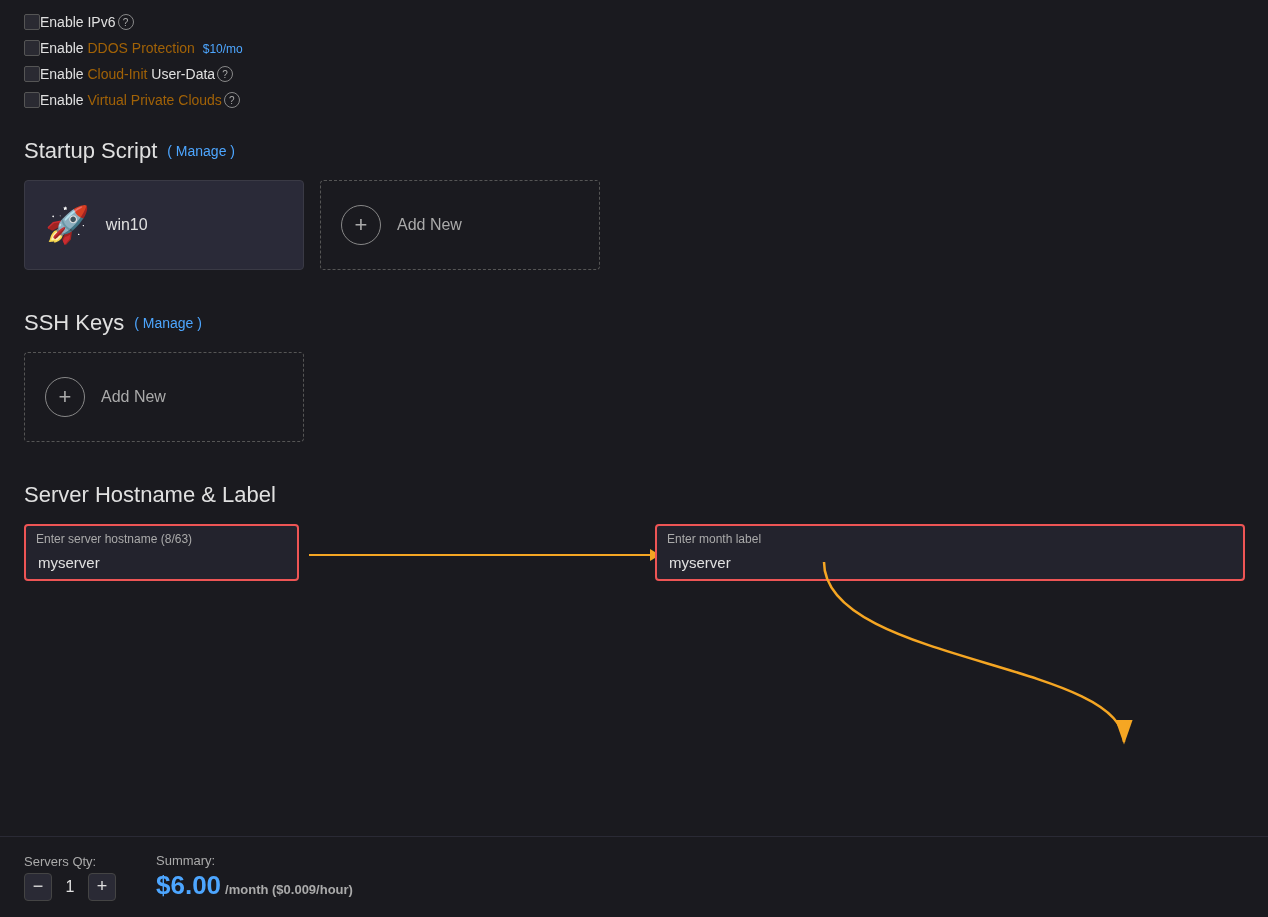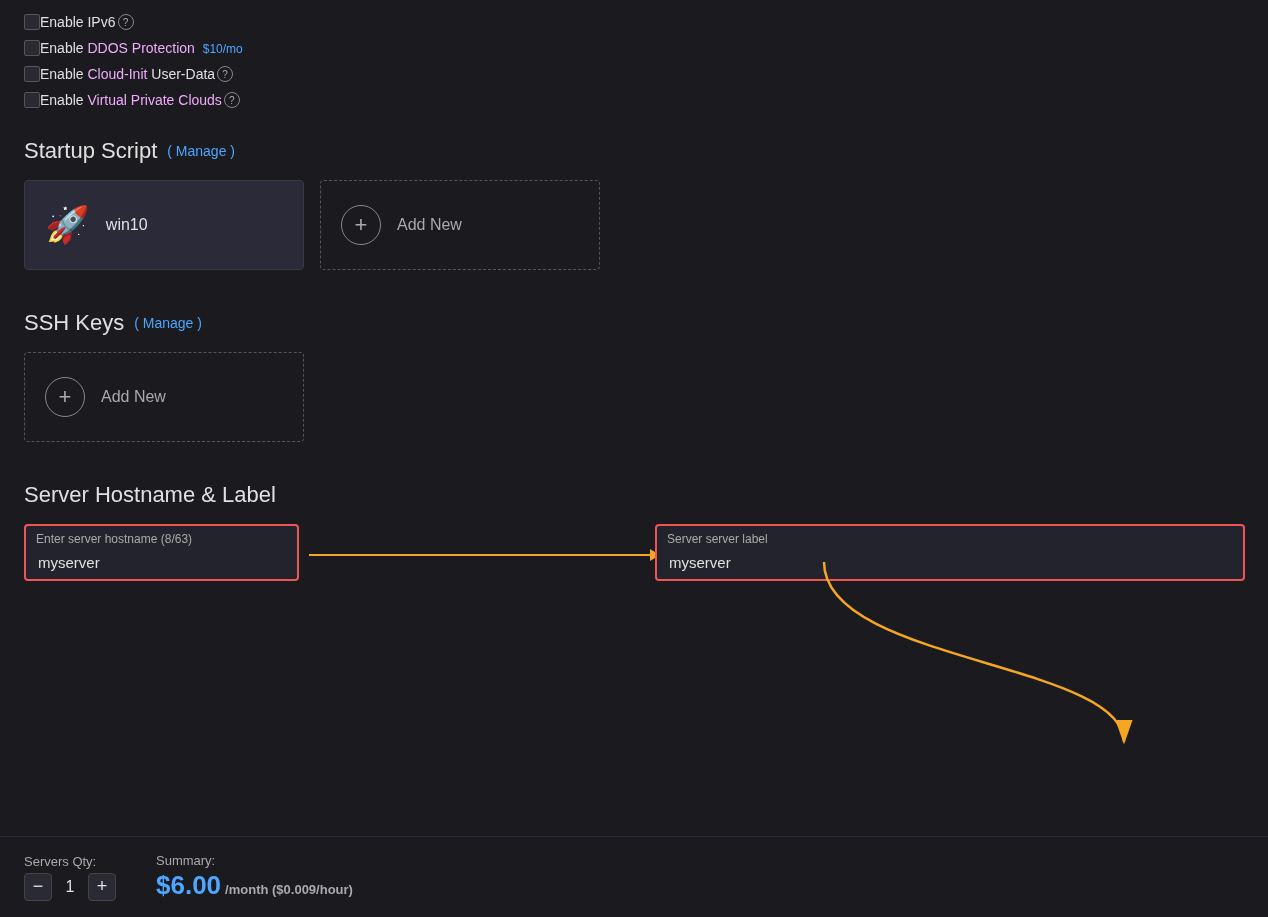--- a/index.html
+++ b/index.html
@@ -34,21 +34,21 @@
       border-radius: 2px;
       cursor: pointer;
     }
 
     .checkbox-label {
       color: #e0e0e0;
       font-size: 14px;
     }
 
     .link-blue {
-      color: #f0abfc;
+      color: #a16207;
       cursor: pointer;
     }
 
     .badge-price {
       color: #4da6ff;
       font-size: 12px;
       margin-left: 4px;
     }
 
     .help-icon {
@@ -370,21 +370,21 @@
         <input type="text" class="input-field" value="myserver" style="width: 275px;">
       </div>
 
       <div style="position: absolute; top: 30px; left: 285px; display: flex; align-items: center;">
         <div style="width: 345px; height: 2px; background: #f5a623; position: relative;">
           <div style="position: absolute; right: -6px; top: -5px; width: 0; height: 0; border-top: 6px solid transparent; border-bottom: 6px solid transparent; border-left: 10px solid #f5a623;"></div>
         </div>
       </div>
 
       <div class="input-box-wrap" style="position: relative; margin-left: 340px;">
-        <span class="float-label">Server server label</span>
+        <span class="float-label">Enter month label</span>
         <input type="text" class="input-field" value="myserver" style="width: 590px;">
       </div>
     </div>
 
     <svg class="curved-arrow-svg" style="position: absolute; left: 620px; top: 60px; width: 700px; height: 220px; overflow: visible; pointer-events: none;" viewBox="0 0 700 220">
       <defs>
         <marker id="arrowhead" markerWidth="10" markerHeight="7" refX="9" refY="3.5" orient="auto">
           <polygon points="0 0, 10 3.5, 0 7" fill="#f5a623"></polygon>
         </marker>
       </defs>

